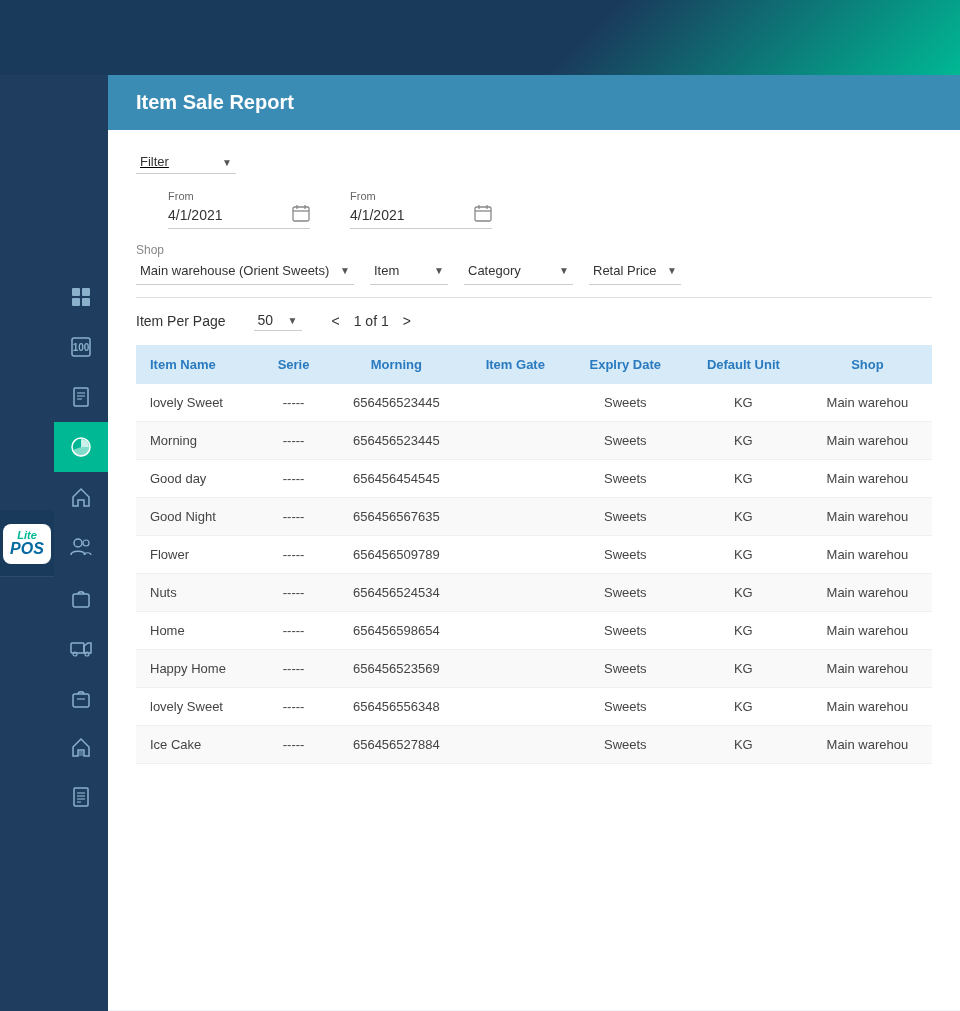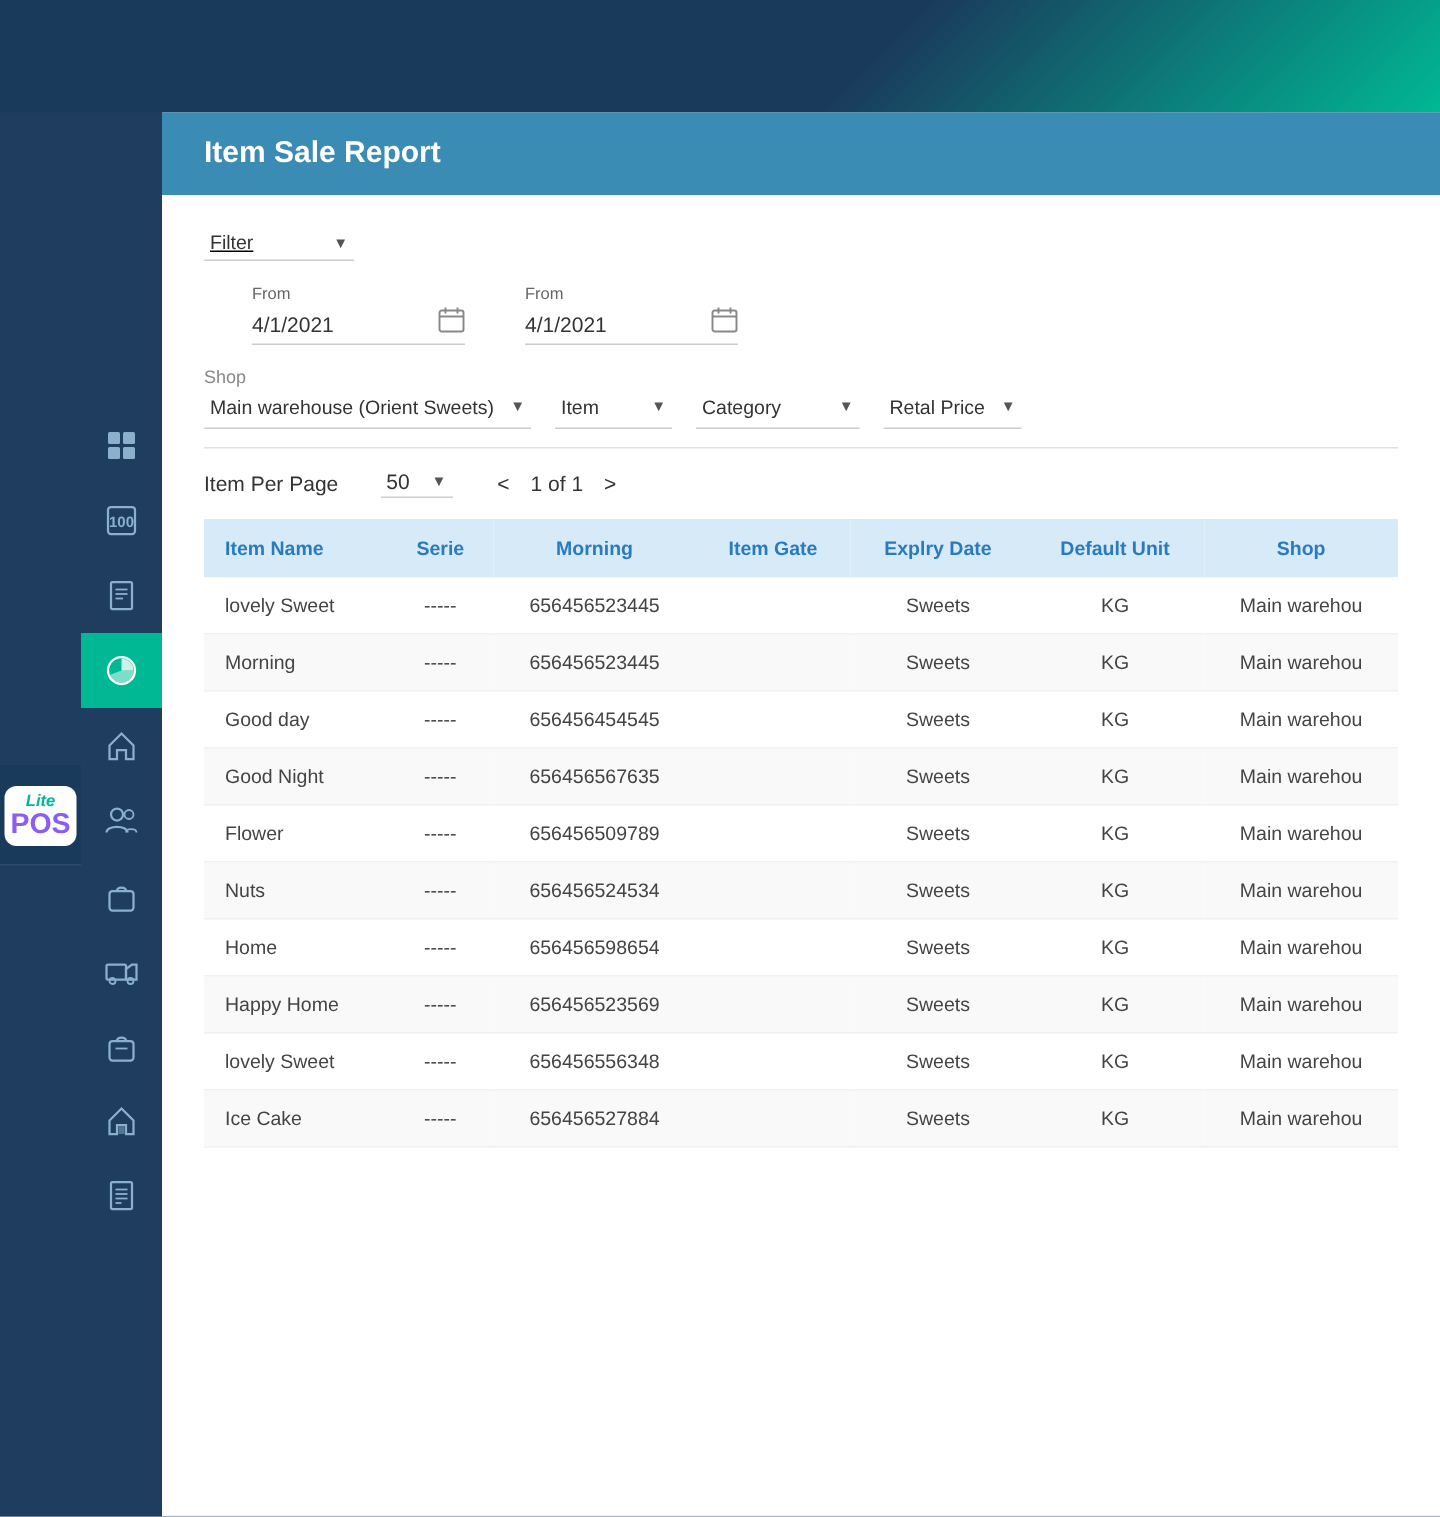--- a/index.html
+++ b/index.html
@@ -58,24 +58,25 @@
 
     .logo-text-lite {
       font-size: 11px;
       font-weight: bold;
       color: #00b894;
       line-height: 1;
       font-style: italic;
     }
 
     .logo-text-pos {
-      font-size: 19px;
+      font-size: 16px;
       font-weight: bold;
-      color: #8b5cf6;
+      color: #0369a1;
       line-height: 1;
+      font-style: italic;
     }
 
     .sidebar-nav {
       display: flex;
       flex-direction: column;
       align-items: center;
       width: 100%;
       padding-top: 8px;
     }
 

